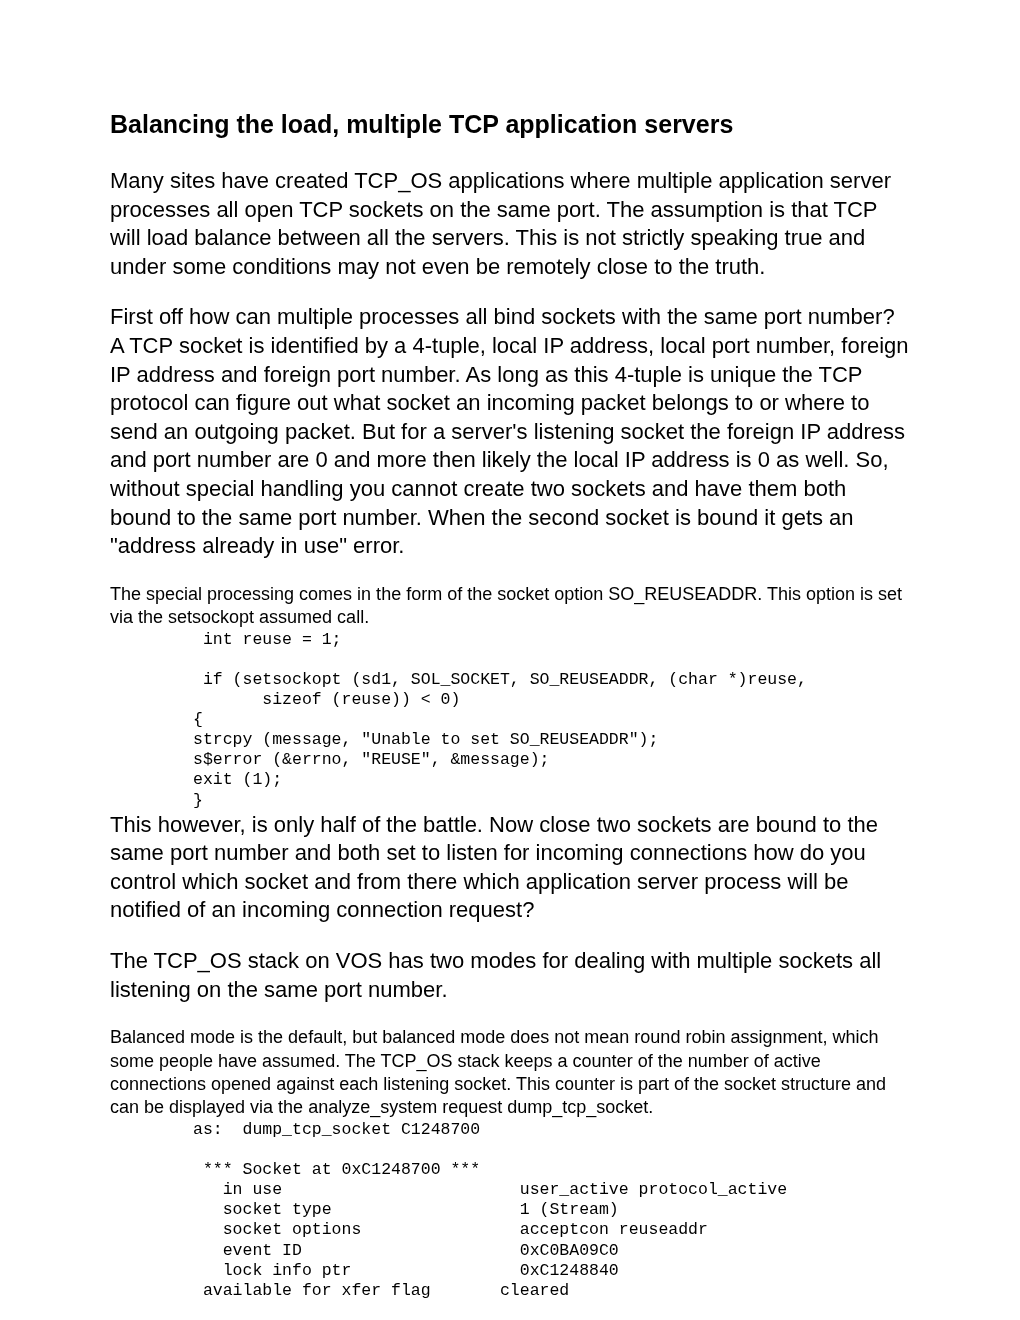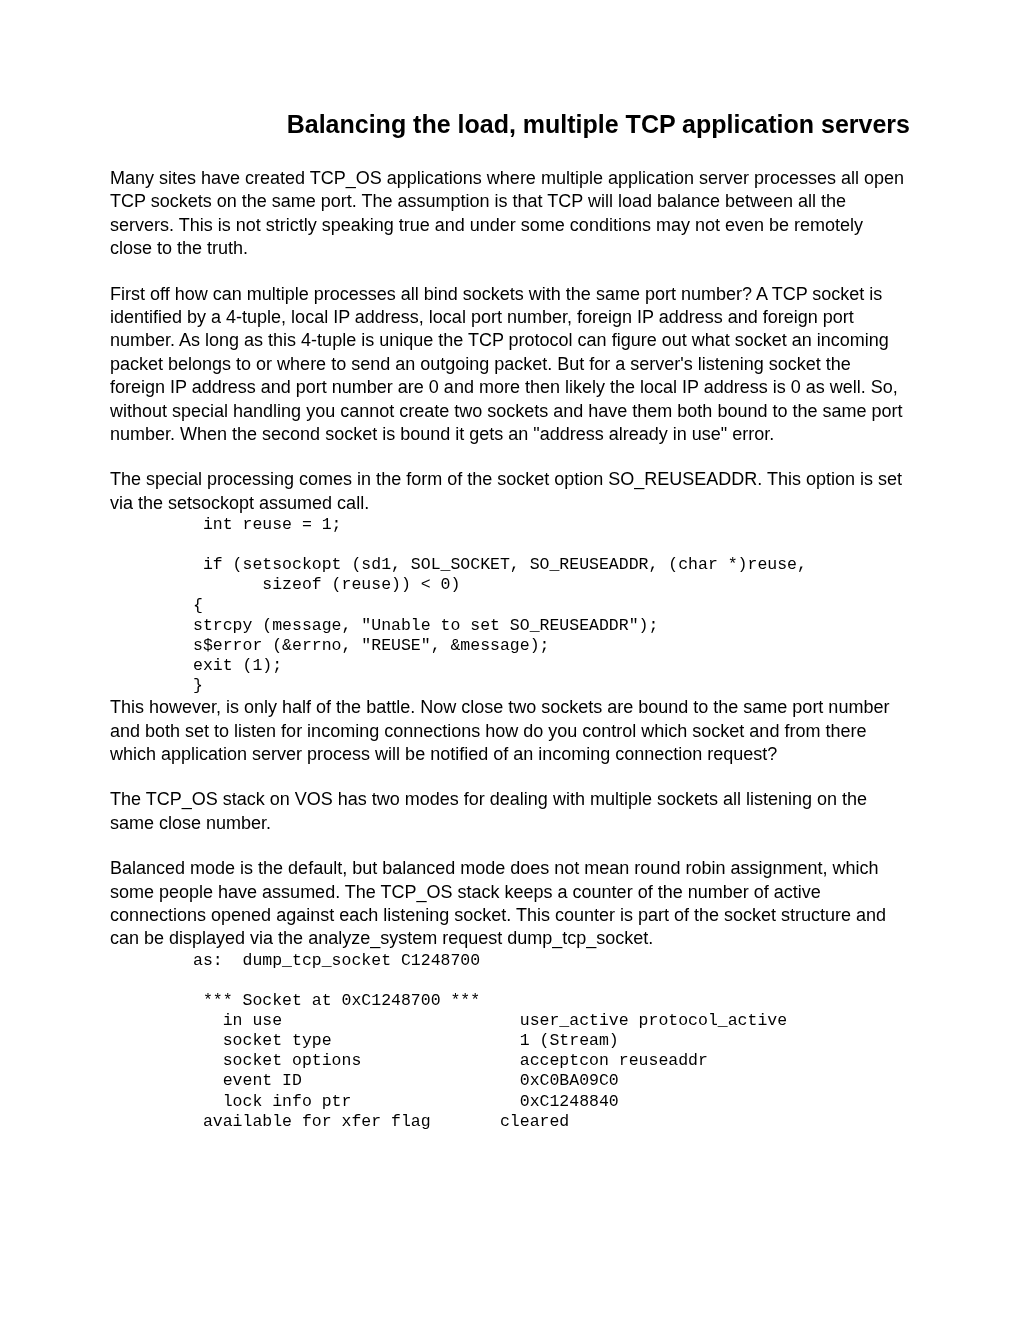--- a/index.html
+++ b/index.html
@@ -11,25 +11,25 @@
       background: #ffffff;
       font-family: Arial, Helvetica, sans-serif;
       width: 1020px;
       height: 1320px;
       padding: 110px 110px 0 110px;
       color: #000000;
     }
     .title {
       font-size: 25px;
       font-weight: bold;
-      text-align: right;
+      text-align: left;
       margin-bottom: 28px;
     }
     .paragraph {
-      font-size: 18px;
+      font-size: 22px;
       line-height: 1.3;
       margin-bottom: 22px;
     }
     .paragraph-tight {
       font-size: 18px;
       line-height: 1.3;
       margin-bottom: 0;
     }
     .code-block {
       font-family: "Courier New", Courier, monospace;
@@ -56,21 +56,21 @@
  if (setsockopt (sd1, SOL_SOCKET, SO_REUSEADDR, (char *)reuse,
        sizeof (reuse)) &lt; 0)
 {
 strcpy (message, "Unable to set SO_REUSEADDR");
 s$error (&amp;errno, "REUSE", &amp;message);
 exit (1);
 }</div>
 
 <p class="paragraph">This however, is only half of the battle. Now close two sockets are bound to the same port number and both set to listen for incoming connections how do you control which socket and from there which application server process will be notified of an incoming connection request?</p>
 
-<p class="paragraph">The TCP_OS stack on VOS has two modes for dealing with multiple sockets all listening on the same close number.</p>
+<p class="paragraph">The TCP_OS stack on VOS has two modes for dealing with multiple sockets all listening on the same port number.</p>
 
 <p class="paragraph-tight">Balanced mode is the default, but balanced mode does not mean round robin assignment, which some people have assumed. The TCP_OS stack keeps a counter of the number of active connections opened against each listening socket. This counter is part of the socket structure and can be displayed via the analyze_system request dump_tcp_socket.</p>
 
 <div class="code-block">as:  dump_tcp_socket C1248700
 
  *** Socket at 0xC1248700 ***
    in use                        user_active protocol_active
    socket type                   1 (Stream)
    socket options                acceptcon reuseaddr
    event ID                      0xC0BA09C0

